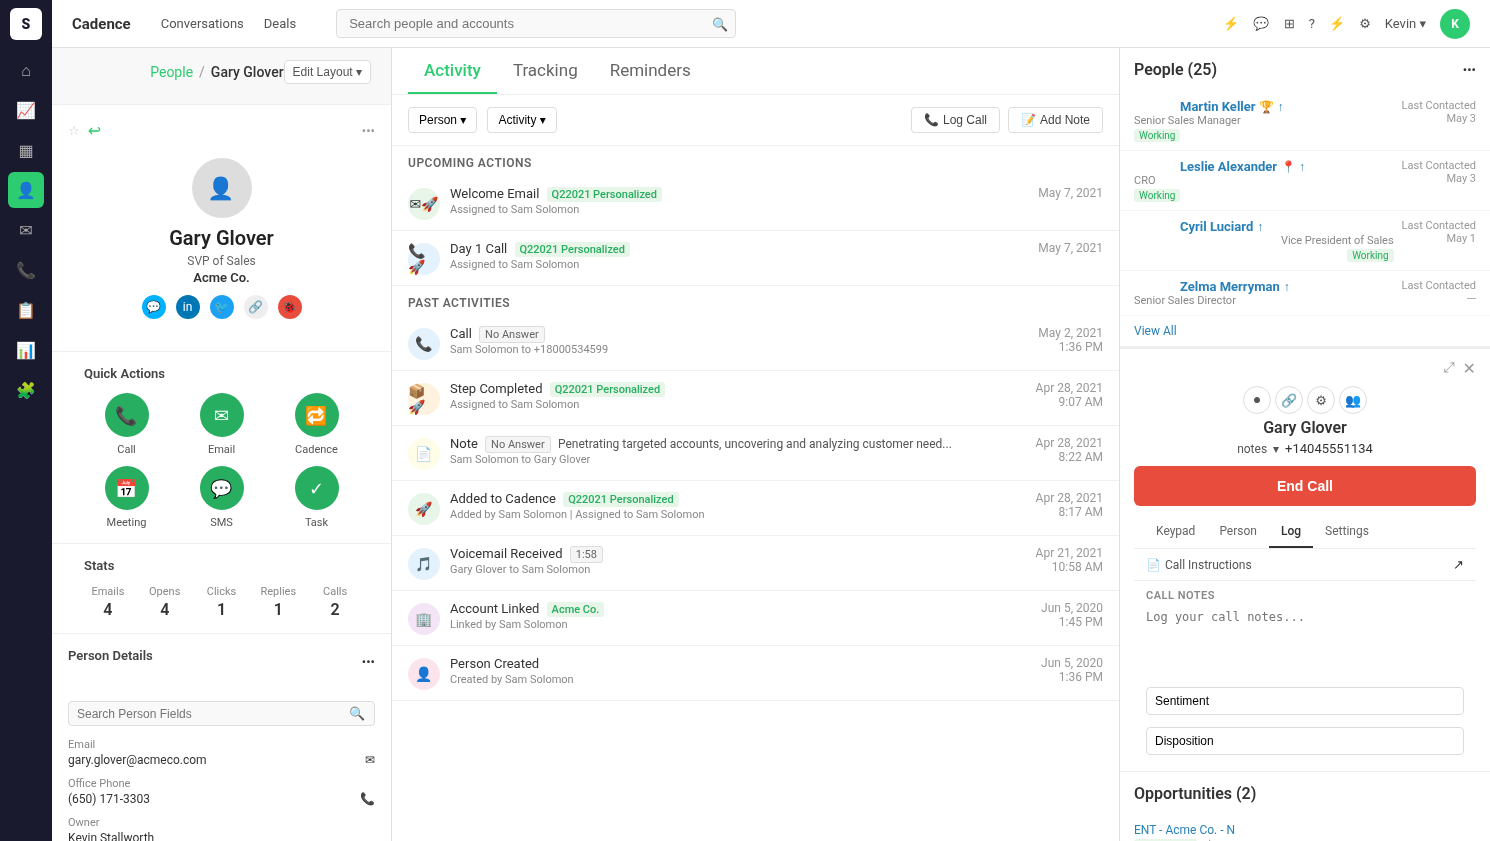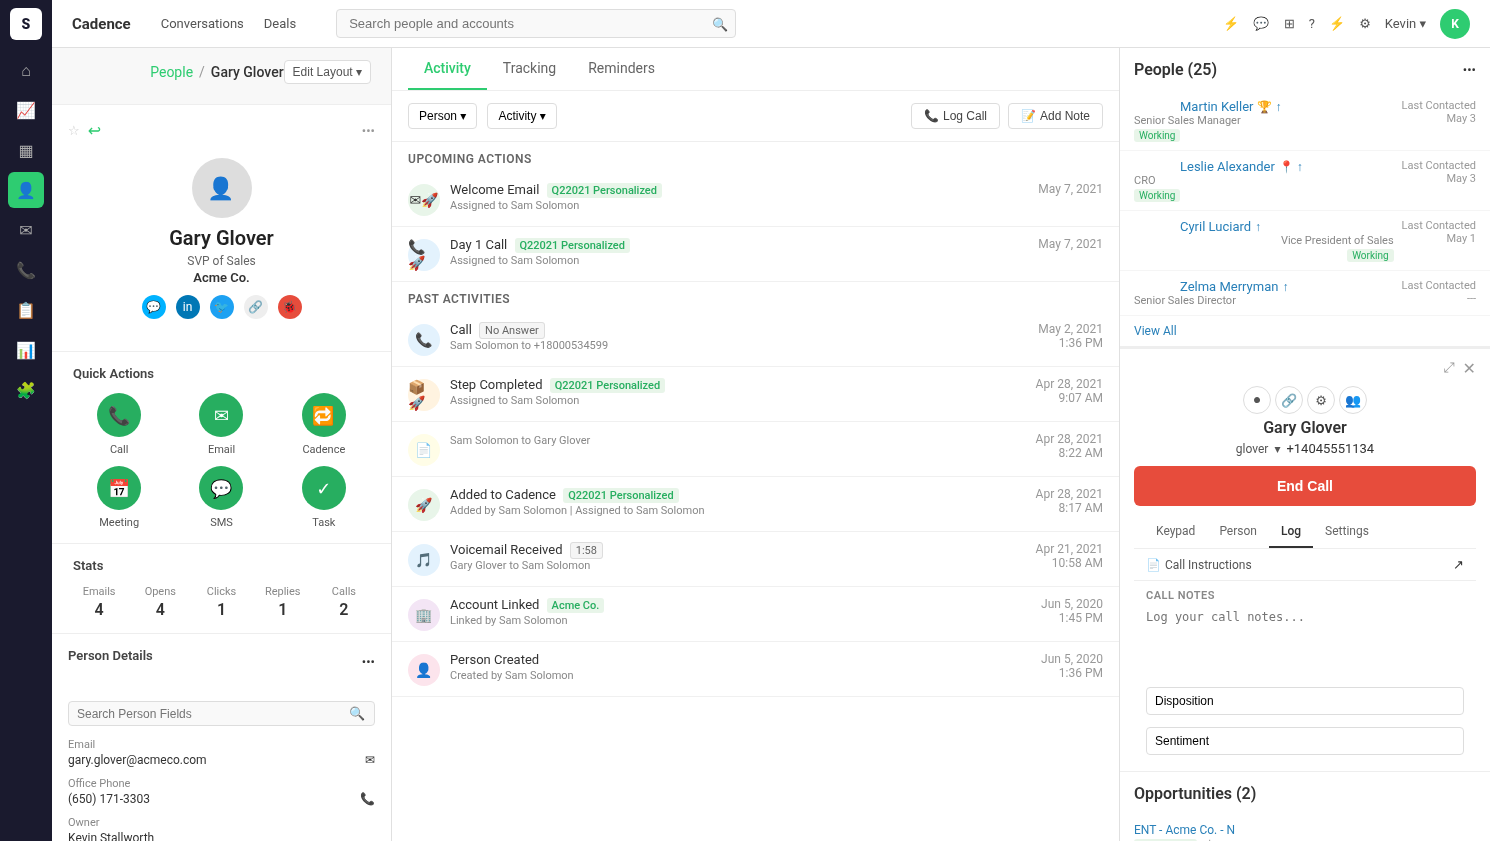--- a/index.html
+++ b/index.html
@@ -46,21 +46,21 @@
     .person-card-back { color: #2ecc71; cursor: pointer; font-size: 16px; }
     .person-card-more { color: #999; cursor: pointer; }
     .person-avatar-area { text-align: center; padding: 10px 0 16px; }
     .person-name { font-size: 20px; font-weight: 600; color: #222; }
     .person-title { font-size: 12px; color: #666; margin-top: 4px; }
     .person-company { font-size: 13px; font-weight: 600; color: #333; margin-top: 2px; }
     .person-social { display: flex; justify-content: center; gap: 10px; margin-top: 10px; }
     .social-icon { width: 24px; height: 24px; border-radius: 50%; display: flex; align-items: center; justify-content: center; font-size: 12px; cursor: pointer; }
 
     
-    .section-box { padding: 14px 21px; border-bottom: 1px solid #eee; }
+    .section-box { padding: 14px 32px; border-bottom: 1px solid #eee; }
     .section-title { font-size: 13px; font-weight: 600; color: #444; margin-bottom: 12px; }
     .quick-actions-grid { display: grid; grid-template-columns: repeat(3, 1fr); gap: 10px; }
     .action-btn { display: flex; flex-direction: column; align-items: center; gap: 6px; cursor: pointer; }
     .action-btn-icon { width: 44px; height: 44px; border-radius: 50%; background: #27ae60; color: white; display: flex; align-items: center; justify-content: center; font-size: 18px; }
     .action-btn-label { font-size: 11px; color: #555; }
 
     
     .stats-grid { display: flex; gap: 9px; }
     .stat-item { flex: 1; text-align: center; }
     .stat-label { font-size: 11px; color: #888; }
@@ -72,21 +72,21 @@
     .search-fields { display: flex; align-items: center; border: 1px solid #ddd; border-radius: 4px; padding: 4px 8px; margin-bottom: 12px; background: #f9f9f9; }
     .search-fields input { border: none; background: none; font-size: 12px; flex: 1; outline: none; }
     .detail-row { margin-bottom: 10px; }
     .detail-label { font-size: 11px; color: #888; margin-bottom: 2px; }
     .detail-value { font-size: 12px; color: #333; display: flex; align-items: center; justify-content: space-between; }
 
     
     .middle-panel { flex: 1; background: white; border-right: 1px solid #e0e0e0; overflow-y: auto; }
 
     .tabs-bar { display: flex; padding: 0 16px; border-bottom: 1px solid #eee; }
-    .tab { padding: 12px 16px; cursor: pointer; font-size: 14px; color: #666; border-bottom: 2px solid transparent; }
+    .tab { padding: 12px 16px; cursor: pointer; font-size: 17px; color: #666; border-bottom: 2px solid transparent; }
     .tab.active { color: #2ecc71; border-bottom-color: #2ecc71; font-weight: 500; }
 
     .activity-toolbar { display: flex; align-items: center; padding: 12px 16px; gap: 10px; border-bottom: 1px solid #eee; }
     .filter-btn { display: flex; align-items: center; gap: 4px; border: 1px solid #ddd; border-radius: 4px; padding: 5px 10px; font-size: 12px; cursor: pointer; background: white; }
     .action-btns { margin-left: auto; display: flex; gap: 8px; }
     .log-call-btn { display: flex; align-items: center; gap: 4px; border: 1px solid #ddd; border-radius: 4px; padding: 5px 12px; font-size: 12px; cursor: pointer; background: white; color: #444; }
     .add-note-btn { display: flex; align-items: center; gap: 4px; border: 1px solid #ddd; border-radius: 4px; padding: 5px 12px; font-size: 12px; cursor: pointer; background: white; color: #444; }
 
     .section-heading { padding: 10px 16px 6px; font-size: 12px; font-weight: 600; color: #666; text-transform: uppercase; letter-spacing: 0.5px; }
 
@@ -99,21 +99,21 @@
     .activity-sub { font-size: 11px; color: #888; margin-top: 2px; }
     .activity-date { font-size: 12px; color: #999; text-align: right; white-space: nowrap; }
 
     
     .right-panel { width: 370px; background: white; overflow-y: auto; flex-shrink: 0; }
 
     .people-panel { border-bottom: 1px solid #eee; }
     .panel-header { display: flex; align-items: center; justify-content: space-between; padding: 12px 14px; }
     .panel-title { font-size: 16px; font-weight: 600; color: #333; }
     .person-list-item { display: flex; align-items: flex-start; padding: 8px 14px; gap: 8px; border-bottom: 1px solid #f5f5f5; cursor: pointer; }
-    .person-list-name { font-size: 13px; color: #2980b9; font-weight: 400; display: flex; align-items: center; gap: 4px; padding-left: 46px; }
+    .person-list-name { font-size: 13px; color: #2980b9; font-weight: 700; display: flex; align-items: center; gap: 4px; padding-left: 46px; }
     .person-list-role { font-size: 11px; color: #888; }
     .person-list-badge { display: inline-block; font-size: 10px; background: #e8f5e9; color: #27ae60; border-radius: 3px; padding: 1px 5px; margin-top: 2px; }
     .person-list-date { font-size: 11px; color: #999; text-align: right; }
     .view-all { padding: 8px 14px; font-size: 12px; color: #2980b9; cursor: pointer; }
     .call-person-name { font-size: 16px; font-weight: 600; text-align: center; margin-bottom: 4px; }
     .call-phone-row { display: flex; align-items: center; justify-content: center; gap: 6px; font-size: 12px; color: #555; margin-bottom: 10px; }
     .call-phone-number { font-size: 13px; color: #333; }
     .end-call-btn { background: #e74c3c; color: white; border: none; border-radius: 6px; padding: 12px; font-size: 14px; font-weight: 600; width: 100%; cursor: pointer; margin-bottom: 10px; }
     .call-tabs { display: flex; border-bottom: 1px solid #eee; padding: 0 10px; }
     .call-tab { padding: 8px 12px; font-size: 12px; color: #666; cursor: pointer; border-bottom: 2px solid transparent; }
@@ -395,20 +395,25 @@
           <div>Apr 28, 2021</div>
           <div>9:07 AM</div>
         </div>
       </div>
 
       <div class="activity-item">
         <div class="activity-icon-wrap" style="background:#fffde7;">
           <span style="color:#f39c12;">📄</span>
         </div>
         <div class="activity-content">
+          <div class="activity-title">
+            <span>Note</span>
+            <span class="badge">No Answer</span>
+            <span style="font-size:12px;color:#555;margin-left:4px;">Penetrating targeted accounts, uncovering and analyzing customer need...</span>
+          </div>
           <div class="activity-sub">Sam Solomon to Gary Glover</div>
         </div>
         <div class="activity-date">
           <div>Apr 28, 2021</div>
           <div>8:22 AM</div>
         </div>
       </div>
 
       <div class="activity-item">
         <div class="activity-icon-wrap" style="background:#e8f5e9;">
@@ -557,56 +562,56 @@
           </div>
           
           <div class="call-controls-row">
             <div class="call-control-icon">⏺</div>
             <div class="call-control-icon">🔗</div>
             <div class="call-control-icon">⚙</div>
             <div class="call-control-icon">👥</div>
           </div>
           <div class="call-person-name">Gary Glover</div>
           <div class="call-phone-row">
-            <span>glover</span>
+            <span>notes</span>
             <span>▾</span>
             <span class="call-phone-number">+14045551134</span>
           </div>
           <button class="end-call-btn">End Call</button>
           <div class="call-tabs">
             <div class="call-tab">Keypad</div>
             <div class="call-tab">Person</div>
             <div class="call-tab active">Log</div>
             <div class="call-tab">Settings</div>
           </div>
           <div class="call-instructions-row">
             <div class="call-instructions-label">
               <span>📄</span>
               <span>Call Instructions</span>
             </div>
             <span>↗</span>
           </div>
           <div class="call-notes-label">CALL NOTES</div>
           <textarea class="call-notes-input" placeholder="Log your call notes..." style=""></textarea>
+          <div class="dropdown-row">
+            <select class="dropdown-select">
+              <option>Sentiment</option>
+              <option>Positive</option>
+              <option>Neutral</option>
+              <option>Negative</option>
+            </select>
+          </div>
           <div class="dropdown-row">
             <select class="dropdown-select">
               <option>Disposition</option>
               <option>Connected</option>
               <option>No Answer</option>
               <option>Left Voicemail</option>
             </select>
           </div>
-          <div class="dropdown-row">
-            <select class="dropdown-select">
-              <option>Sentiment</option>
-              <option>Positive</option>
-              <option>Neutral</option>
-              <option>Negative</option>
-            </select>
-          </div>
         </div>
 
         <div class="opp-panel">
           <div class="panel-header">
             <span class="panel-title">Opportunities (2)</span>
           </div>
           <div class="opp-item">
             <div class="opp-name">ENT - Acme Co. - N</div>
             <div class="opp-details">
               <span class="opp-status won">Closed Won</span>

